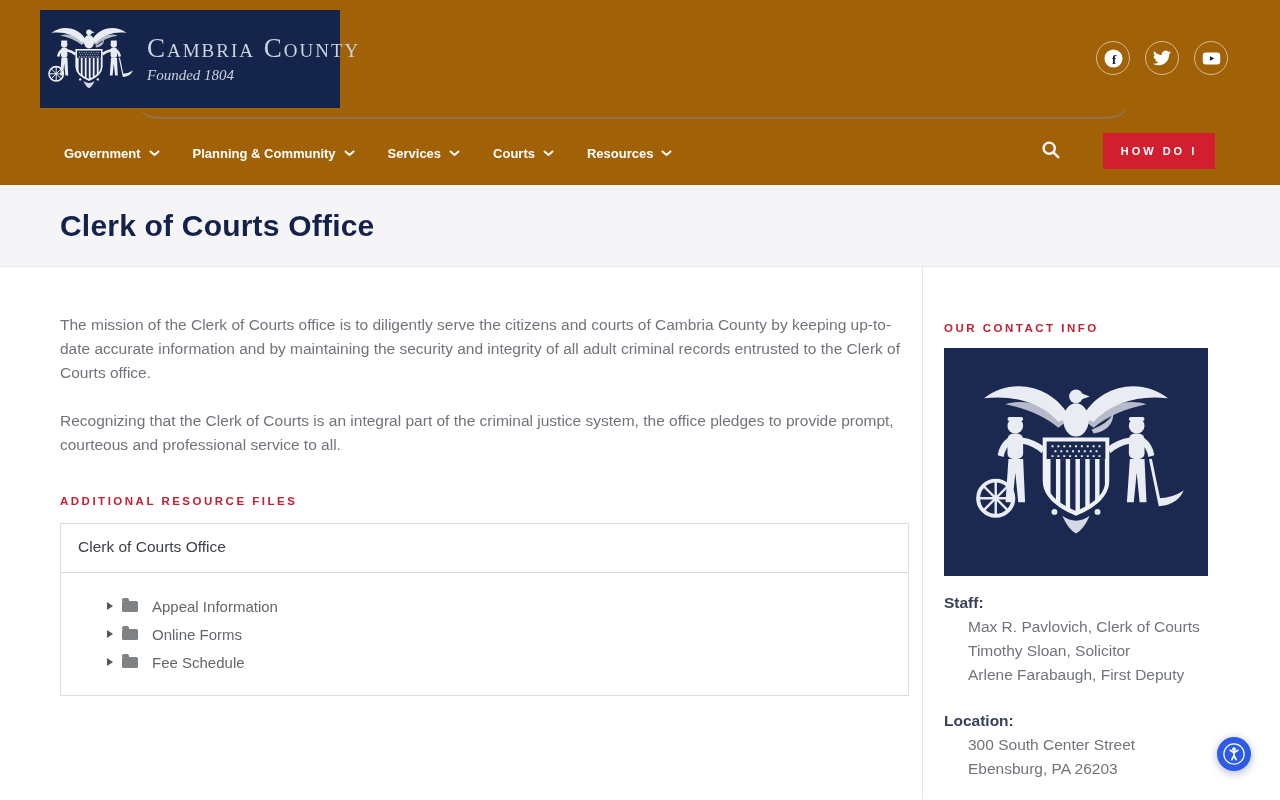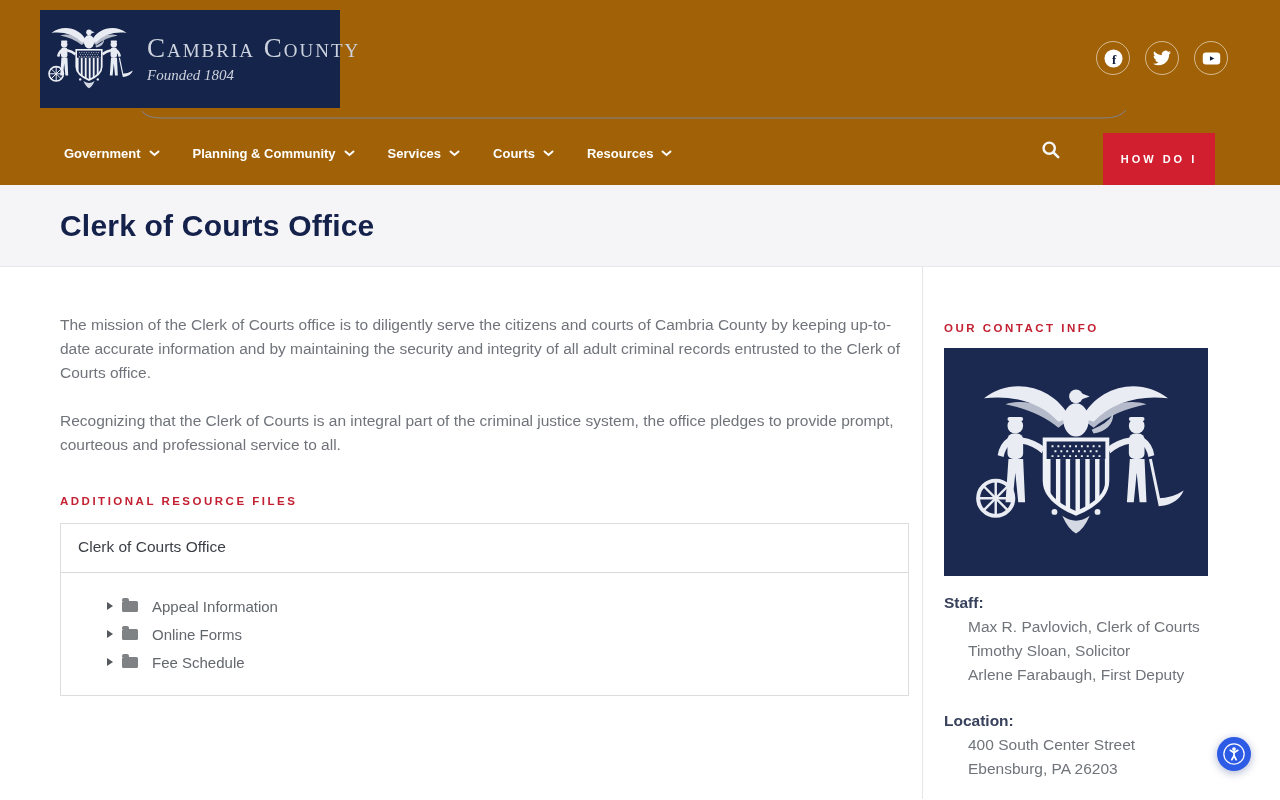--- a/index.html
+++ b/index.html
@@ -62,21 +62,21 @@
     display: flex; align-items: center; gap: 8px;
     color: #ffffff;
     font-size: 13px; font-weight: bold;
     cursor: pointer;
     white-space: nowrap;
   }
   .search-btn { position: absolute; left: 1041px; top: 140px; cursor: pointer; }
   .howdoi-btn {
     position: absolute;
     left: 1103px; top: 133px;
-    width: 112px; height: 52px;
+    width: 112px; height: 36px;
     background: #d11f2f;
     color: #ffffff;
     border: none;
     font-family: "Liberation Sans", sans-serif;
     font-size: 11px; font-weight: bold;
     letter-spacing: 3px;
     cursor: pointer;
   }
 
   
@@ -384,21 +384,21 @@
     <div class="seal-card">
       <svg>
           <use href="#county-seal"></use>
         </svg>
     </div>
     <div class="side-label">Staff:</div>
     <div class="side-line">Max R. Pavlovich, Clerk of Courts</div>
     <div class="side-line">Timothy Sloan, Solicitor</div>
     <div class="side-line">Arlene Farabaugh, First Deputy</div>
     <div class="side-label loc-label">Location:</div>
-    <div class="side-line">400 South Center Street</div>
+    <div class="side-line">300 South Center Street</div>
     <div class="side-line">Ebensburg, PA 26203</div>
   </div>
 </div>
 
 <button class="a11y-btn">
   <svg width="30" height="30" viewBox="0 0 34 34">
     <circle cx="17" cy="17" r="11.5" fill="none" stroke="#ffffff" stroke-width="1.4"></circle>
     <circle cx="17" cy="11.4" r="2.1" fill="#ffffff"></circle>
     <g stroke="#ffffff" stroke-width="1.9" stroke-linecap="round" fill="none">
       <path d="M17 14.4 v4.6"></path>

